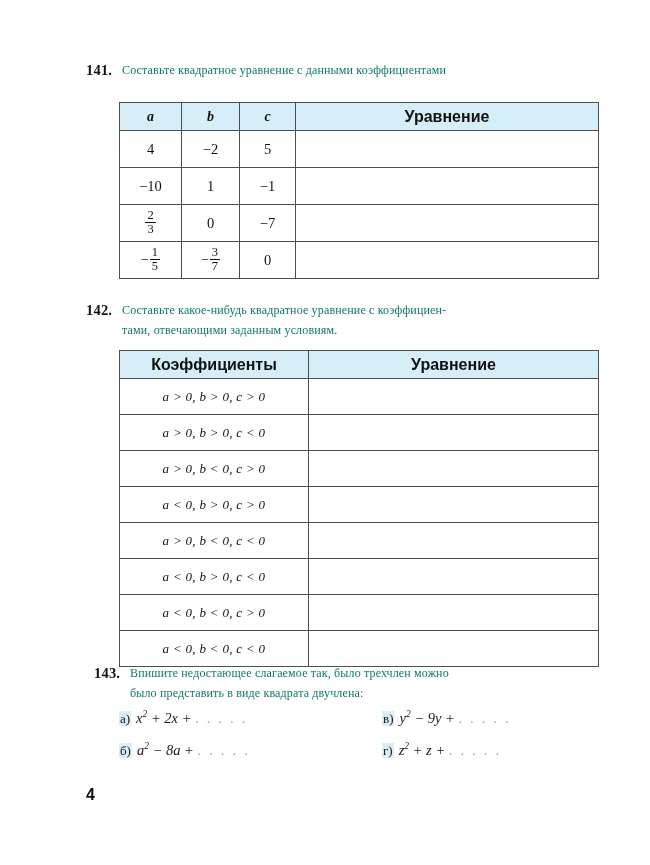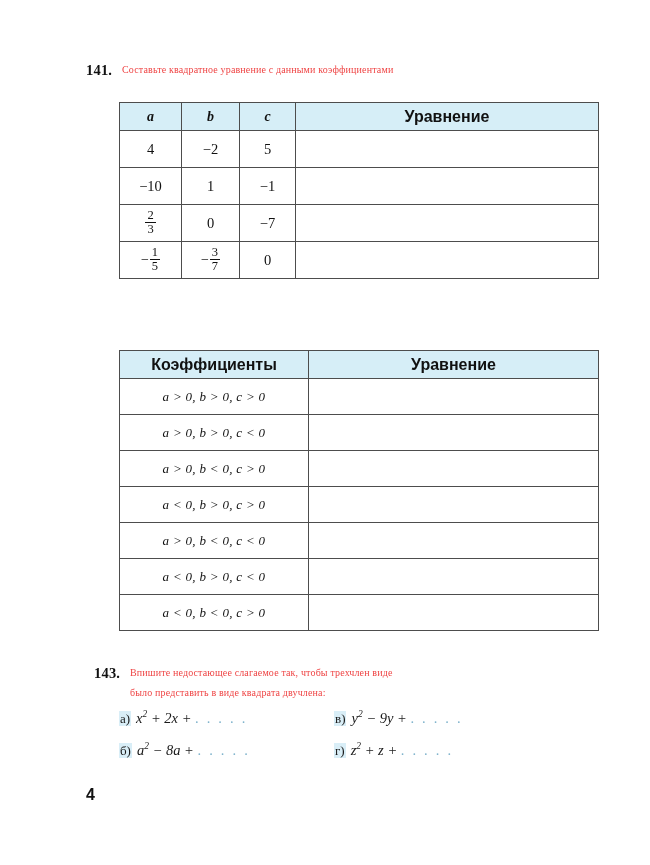--- a/index.html
+++ b/index.html
@@ -34,27 +34,27 @@
     font-weight: bold;
     font-size: 14.5px;
     letter-spacing: 0.2px;
     width: 36px;
     flex: 0 0 36px;
     line-height: 20px;
     color: #111;
   }
   .task-text {
     font-family: "Liberation Serif", serif;
-    font-size: 10px;
+    font-size: 12px;
     line-height: 20px;
     text-align: justify;
     text-justify: inter-word;
     width: 474px;
     letter-spacing: 0.15px;
-    color: #ef4444;
+    color: #0f766e;
   }
   .task-text .it { font-style: italic; }
   .task-text .lastline { text-align: left; }
 
   
   table.tbl {
     position: absolute;
     border-collapse: collapse;
     table-layout: fixed;
     background: #fff;
@@ -128,20 +128,21 @@
   .items {
     position: absolute;
     left: 119px;
     top: 708px;
     width: 480px;
   }
   .item-row {
     display: flex;
     height: 32px;
     align-items: flex-start;
+    gap: 48px;
   }
   .item {
     width: 215px;
     flex: 0 0 215px;
     font-family: "Liberation Serif", serif;
     font-size: 14.5px;
     white-space: nowrap;
     line-height: 20px;
   }
   .item-label {
@@ -248,20 +249,27 @@
               <span class="den">7</span>
             </span>
           </span>
         </td>
         <td>0</td>
         <td></td>
       </tr>
     </tbody>
   </table>
 
+  <div class="task" style="left:86px; top:300px; width:512px;">
+    <div class="task-num">142.</div>
+    <div class="task-text">
+      <div>Составьте какое-нибудь квадратное уравнение с коэффициен-</div>
+      <div class="lastline">тами, отвечающими заданным условиям.</div>
+    </div>
+  </div>
 
   <table class="tbl" id="table-conditions">
     <colgroup>
       <col style="width:189px">
       <col style="width:290px">
     </colgroup>
     <thead>
       <tr>
         <th>Коэффициенты</th>
         <th>Уравнение</th>
@@ -289,27 +297,31 @@
         <td></td>
       </tr>
       <tr>
         <td class="cond">a &lt; 0, b &gt; 0, c &lt; 0</td>
         <td></td>
       </tr>
       <tr>
         <td class="cond">a &lt; 0, b &lt; 0, c &gt; 0</td>
         <td></td>
       </tr>
+      <tr>
+        <td class="cond">a &lt; 0, b &lt; 0, c &lt; 0</td>
+        <td></td>
+      </tr>
     </tbody>
   </table>
 
   <div class="task" style="left:94px; top:663px; width:512px;">
     <div class="task-num">143.</div>
     <div class="task-text">
-      <div>Впишите недостающее слагаемое так, чтобы трехчлен виде</div>
+      <div>Впишите недостающее слагаемое так, было трехчлен можно</div>
       <div class="lastline">было представить в виде квадрата двучлена:</div>
     </div>
   </div>
 
   <div class="items">
     <div class="item-row">
       <div class="item">
         <span class="item-label">а)</span><span class="item-expr"><span>x</span><sup>2</sup> <span>+ 2x +</span> <span class="dots">. . . . .</span></span>
       </div>
       <div class="item">

